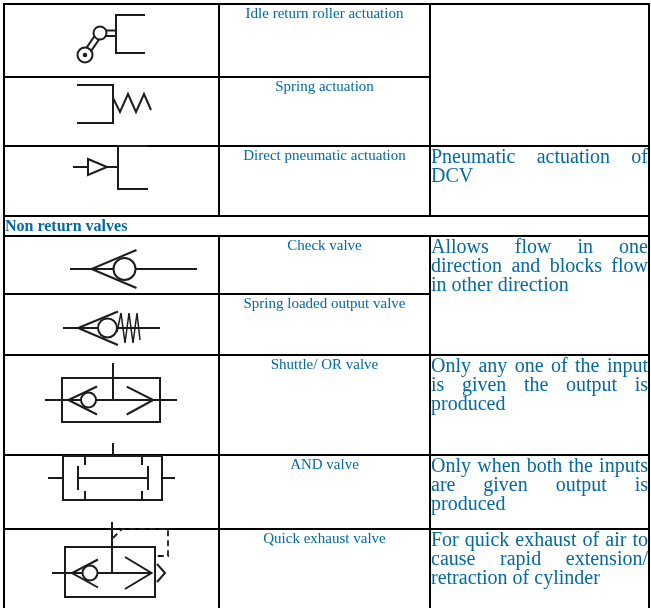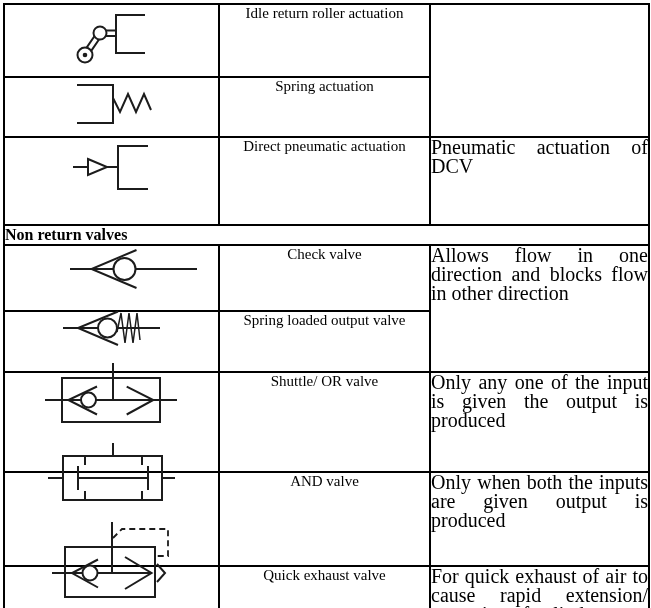--- a/index.html
+++ b/index.html
@@ -1,21 +1,21 @@
 <!DOCTYPE html>
 <html><head>
 <meta charset="utf-8">
 <style>
   html,body{margin:0;padding:0;background:#ffffff;}
   .screen{
     position:relative;
     width:651px;height:608px;
     background:#ffffff;
     font-family:"Liberation Serif","DejaVu Serif",serif;
-    color:#000000;
+    color:#0369a1;
     overflow:hidden;
   }
   table.symtable{
     position:absolute;left:3px;top:3px;
     border-collapse:collapse;
     table-layout:fixed;
     width:645px;
   }
   table.symtable td{
     border:2px solid #000;
@@ -56,47 +56,47 @@
       <col style="width:215px">
         <col style="width:211px">
         <col style="width:219px">
     </colgroup>
     <tbody>
         <tr style="height:73px">
       <td class="symbol-cell"></td>
       <td class="label-cell">Idle return roller actuation</td>
       <td rowspan="2"></td>
     </tr>
-    <tr style="height:60px">
+    <tr style="height:69px">
       <td class="symbol-cell"></td>
       <td class="label-cell">Spring actuation</td>
     </tr>
-    <tr style="height:88px">
+    <tr style="height:70px">
       <td class="symbol-cell"></td>
       <td class="label-cell">Direct pneumatic actuation</td>
       <td class="desc-cell">Pneumatic actuation of DCV</td>
     </tr>
     <tr style="height:15px">
       <td colspan="3" class="section-cell">Non return valves</td>
     </tr>
-    <tr style="height:66px">
+    <tr style="height:58px">
       <td class="symbol-cell"></td>
       <td class="label-cell">Check valve</td>
       <td rowspan="2" class="desc-cell">Allows flow in one direction and blocks flow in other direction</td>
     </tr>
     <tr style="height:61px">
       <td class="symbol-cell"></td>
       <td class="label-cell">Spring loaded output valve</td>
     </tr>
     <tr style="height:100px">
       <td class="symbol-cell"></td>
       <td class="label-cell">Shuttle/ OR valve</td>
       <td class="desc-cell">Only any one of the input is given the output is produced</td>
     </tr>
-    <tr style="height:94px">
+    <tr style="height:74px">
       <td class="symbol-cell"></td>
       <td class="label-cell">AND valve</td>
       <td class="desc-cell">Only when both the inputs are given output is produced</td>
     </tr>
     <tr style="height:93px">
       <td class="symbol-cell"></td>
       <td class="label-cell">Quick exhaust valve</td>
       <td class="desc-cell">For quick exhaust of air to cause rapid extension/ retraction of cylinder</td>
     </tr>
   </tbody>

